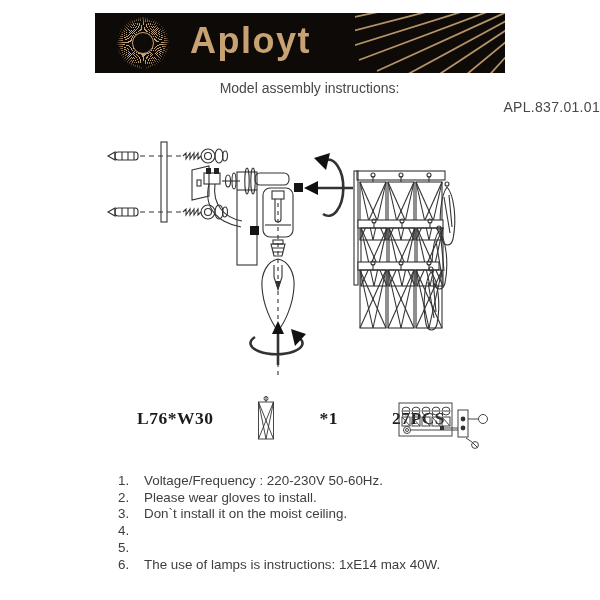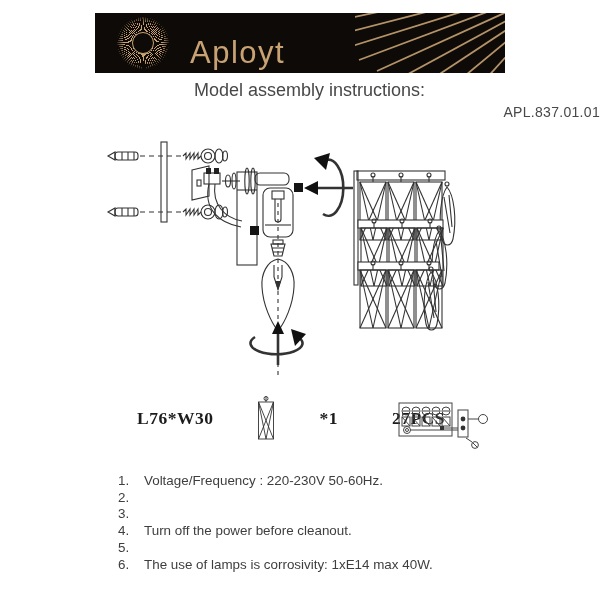--- a/index.html
+++ b/index.html
@@ -17,26 +17,26 @@
     background:
       radial-gradient(circle, rgba(13,10,7,0) 0 52%, var(--banner,#0d0a07) 74%),
       repeating-conic-gradient(var(--gold,#c8a273) 0deg 1.6deg, rgba(13,10,7,0) 1.6deg 5.2deg);
   }
   .logo::after{
     content:"";position:absolute;inset:15px;border-radius:50%;
     background:var(--banner,#0d0a07);border:1.5px solid var(--gold,#c8a273);box-sizing:border-box;
   }
   .brand{
     position:absolute;left:95px;top:50%;transform:translateY(-55%);
-    color:var(--gold,#c8a273);font-size:31px;font-weight:400;letter-spacing:1.5px;margin-top:12px;
+    color:var(--gold,#c8a273);font-size:36px;font-weight:700;letter-spacing:1.5px;
   }
   .rays{position:absolute;right:0;top:0;}
   
   .title-wrap{position:absolute;left:0;top:80px;width:600px;text-align:center;color:#484848;}
-  .title{font-size:18px;padding-left:19px;}
+  .title{font-size:14px;padding-left:19px;}
   .model{font-size:14px;margin-top:3px;letter-spacing:.3px;text-align:right;}
   
   .diagram{position:absolute;left:95px;top:125px;}
   .spec{
     position:absolute;left:137px;top:394px;height:48px;display:flex;align-items:center;
     font-family:"Liberation Serif",serif;font-weight:600;font-size:17.5px;color:#1c1c1c;
     letter-spacing:.5px;
     gap:42px;
   }
   .spec .crystal-icon{margin:0 1px;}
@@ -275,30 +275,31 @@
     </g>
   </svg>
 
   <div class="list">
     <div class="row">
       <span class="num">1.</span>
       <span class="txt">Voltage/Frequency : 220-230V 50-60Hz.</span>
     </div>
     <div class="row">
       <span class="num">2.</span>
+      <span class="txt">Please wear gloves to install.</span>
     </div>
     <div class="row">
       <span class="num">3.</span>
+      <span class="txt">Don`t install it on the moist ceiling.</span>
     </div>
     <div class="row">
       <span class="num">4.</span>
-      <span class="txt">Turn off the power before cleanout.</span>
     </div>
     <div class="row">
       <span class="num">5.</span>
     </div>
     <div class="row">
       <span class="num">6.</span>
-      <span class="txt">The use of lamps is corrosivity: 1xE14 max 40W.</span>
+      <span class="txt">The use of lamps is instructions: 1xE14 max 40W.</span>
     </div>
   </div>
 
 </div>
 
 </body></html>

